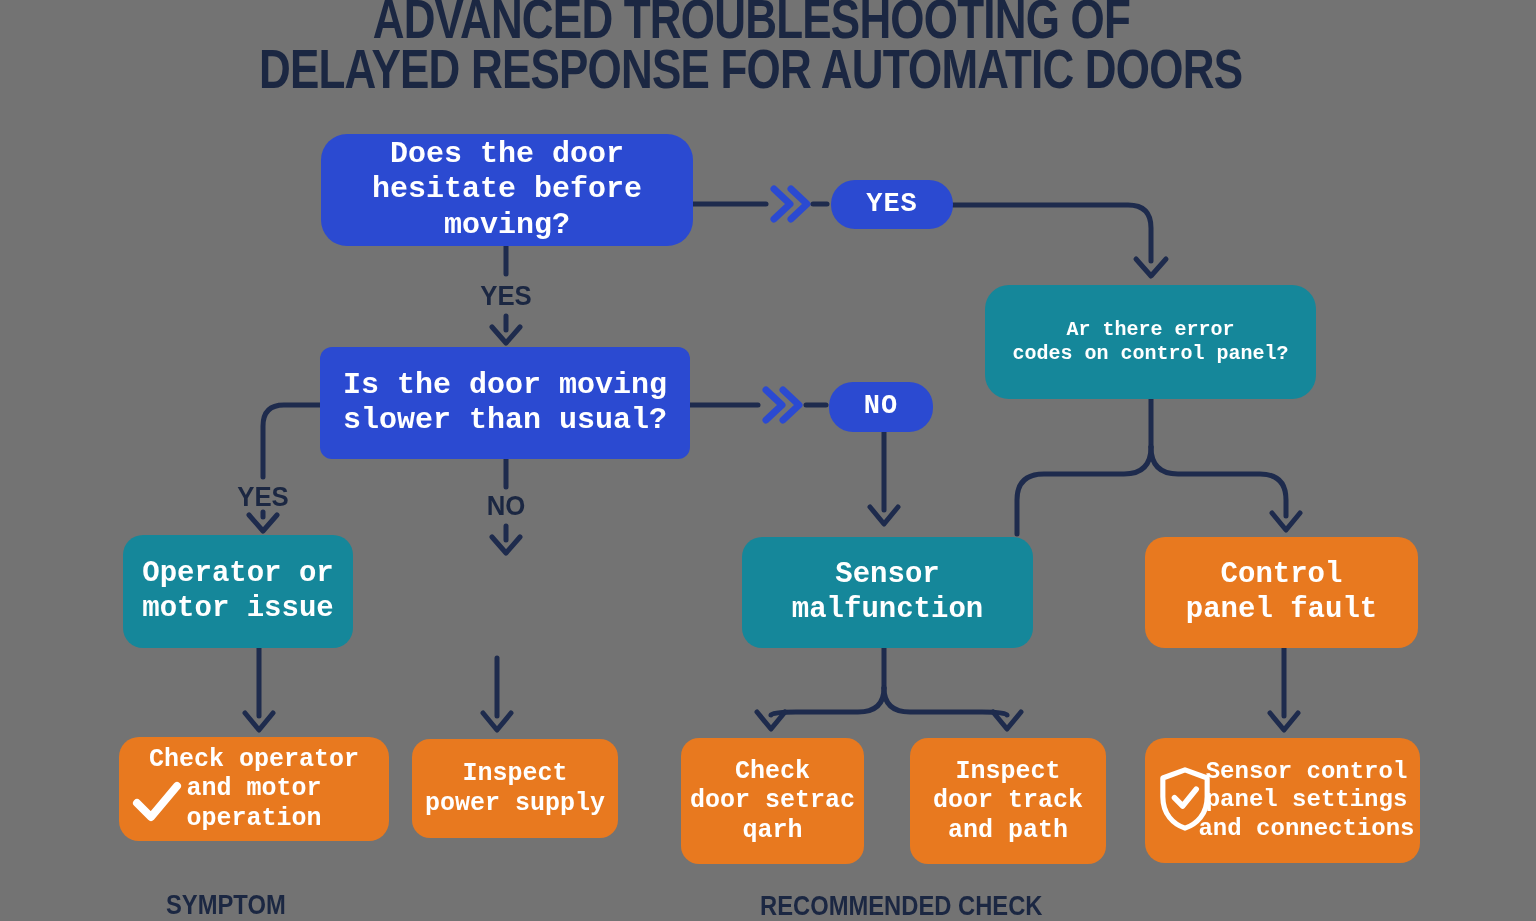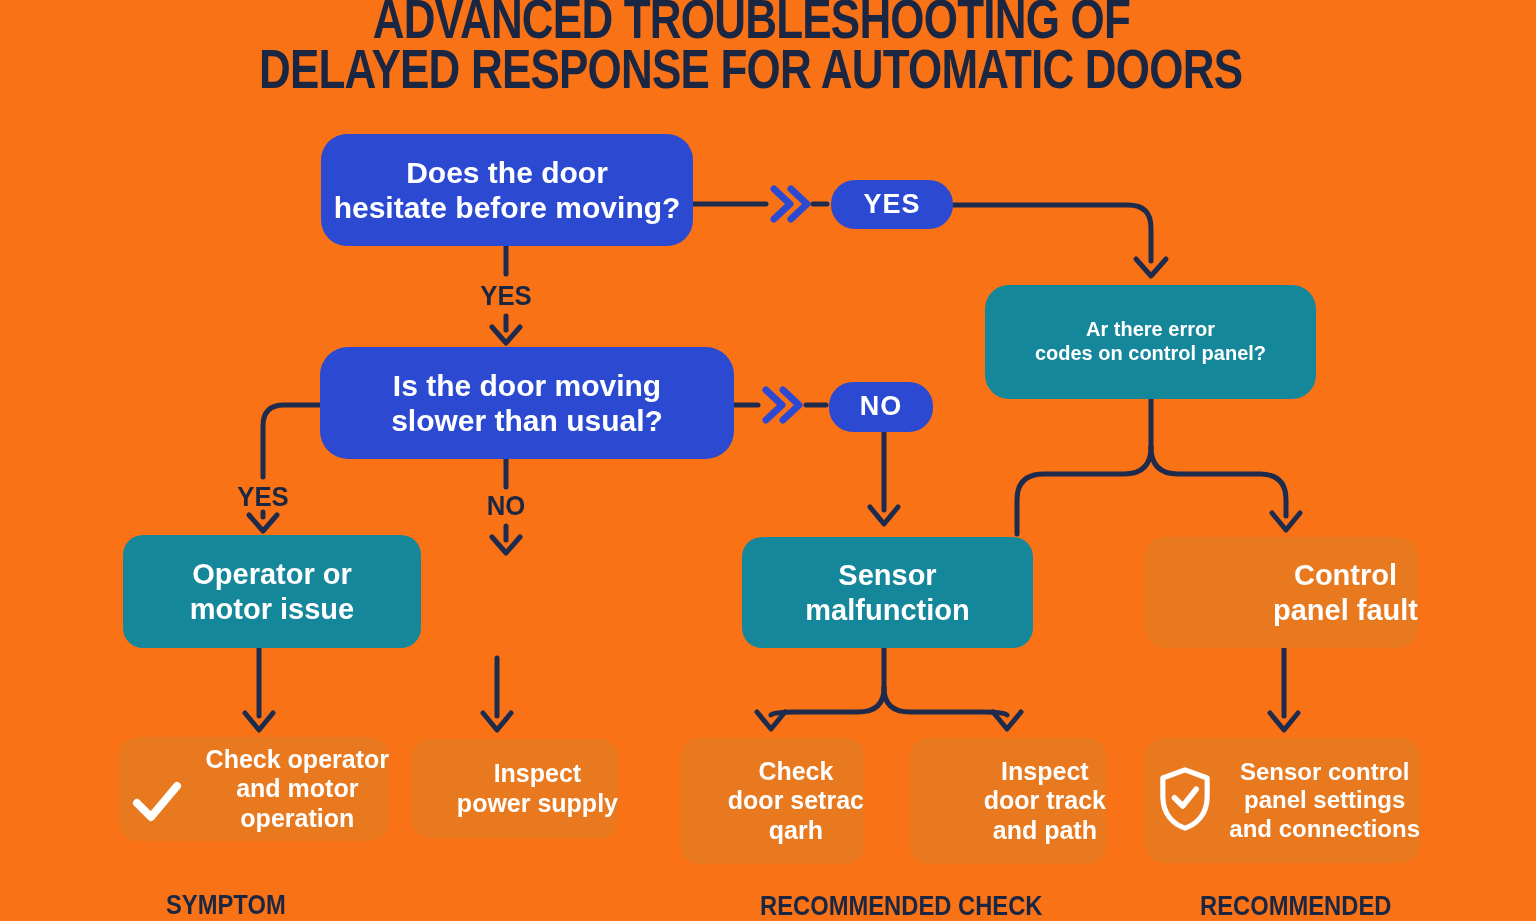--- a/index.html
+++ b/index.html
@@ -1,42 +1,42 @@
 <!DOCTYPE html>
 <html><head>
 <meta charset="utf-8">
 <style>
   html,body{margin:0;padding:0;}
   body{background:#e8e8e8;font-family:"Liberation Sans",sans-serif;}
   .stage{
     position:relative;width:1536px;height:921px;overflow:hidden;
-    background:#f97316;
+    background:#737373;
   }
   .connectors{position:absolute;left:0;top:0;}
   .connectors path{fill:none;stroke:#1e2b4d;stroke-width:5;stroke-linecap:round;stroke-linejoin:round;}
   .connectors path.chev{stroke:#2b4ad1;stroke-width:7;}
   .title{
     position:absolute;left:-17px;top:-6px;width:1536px;text-align:center;
     color:#1b2742;font-weight:800;font-size:55px;line-height:50px;letter-spacing:-1px;
   }
   .title .tline{display:inline-block;transform:scaleX(0.80);transform-origin:center;white-space:nowrap;}
   .node{
     position:absolute;display:flex;align-items:center;justify-content:center;
     color:#ffffff;font-weight:700;text-align:center;box-sizing:border-box;
   }
-  .node .node-text{white-space:pre-line;line-height:1.18;}
+  .node .node-text{white-space:pre-line;line-height:1.18;font-family:Liberation Mono, monospace;}
   .blue{background:#2b4ad1;}
   .teal{background:#15879a;}
-  .orange{background:#e8791f;justify-content:flex-end;}
+  .orange{background:#e8791f;}
   .n-q1{left:321px;top:134px;width:372px;height:112px;border-radius:26px;font-size:30px;}
-  .n-q3{left:320px;top:347px;width:414px;height:112px;border-radius:28px;font-size:30px;}
+  .n-q3{left:320px;top:347px;width:370px;height:112px;border-radius:12px;font-size:30px;}
   .n-q2{left:985px;top:285px;width:331px;height:114px;border-radius:24px;font-size:20px;}
   .n-yes{left:831px;top:180px;width:122px;height:49px;border-radius:24px;font-size:27px;letter-spacing:1px;}
   .n-no{left:829px;top:382px;width:104px;height:50px;border-radius:24px;font-size:27px;letter-spacing:1px;}
-  .n-operator{left:123px;top:535px;width:298px;height:113px;border-radius:20px;font-size:29px;}
+  .n-operator{left:123px;top:535px;width:230px;height:113px;border-radius:20px;font-size:29px;}
   .n-lov{left:437px;top:563px;width:120px;height:95px;border-radius:16px;font-size:26px;}
   .n-sensor{left:742px;top:537px;width:291px;height:111px;border-radius:20px;font-size:29px;}
   .n-control{left:1145px;top:537px;width:273px;height:111px;border-radius:20px;font-size:29px;}
   .n-checkop{left:119px;top:737px;width:270px;height:104px;border-radius:20px;font-size:25px;}
   .n-power{left:412px;top:739px;width:206px;height:99px;border-radius:18px;font-size:25px;}
   .n-doorset{left:681px;top:738px;width:183px;height:126px;border-radius:18px;font-size:25px;}
   .n-track{left:910px;top:738px;width:196px;height:126px;border-radius:18px;font-size:25px;}
   .n-verify{left:1145px;top:738px;width:275px;height:125px;border-radius:20px;font-size:24px;padding-left:48px;}
   .node-icon{position:absolute;}
   .icon-check{left:12px;top:42px;}
@@ -213,17 +213,14 @@
   <div class="edge-label el-no1">
     <span>NO</span>
   </div>
 
   <div class="footer-label fl-1">
     <span>SYMPTOM</span>
   </div>
   <div class="footer-label fl-2">
     <span>RECOMMENDED CHECK</span>
   </div>
-  <div class="footer-label fl-3">
-    <span>RECOMMENDED</span>
-  </div>
 
 </div>
 
 </body></html>

